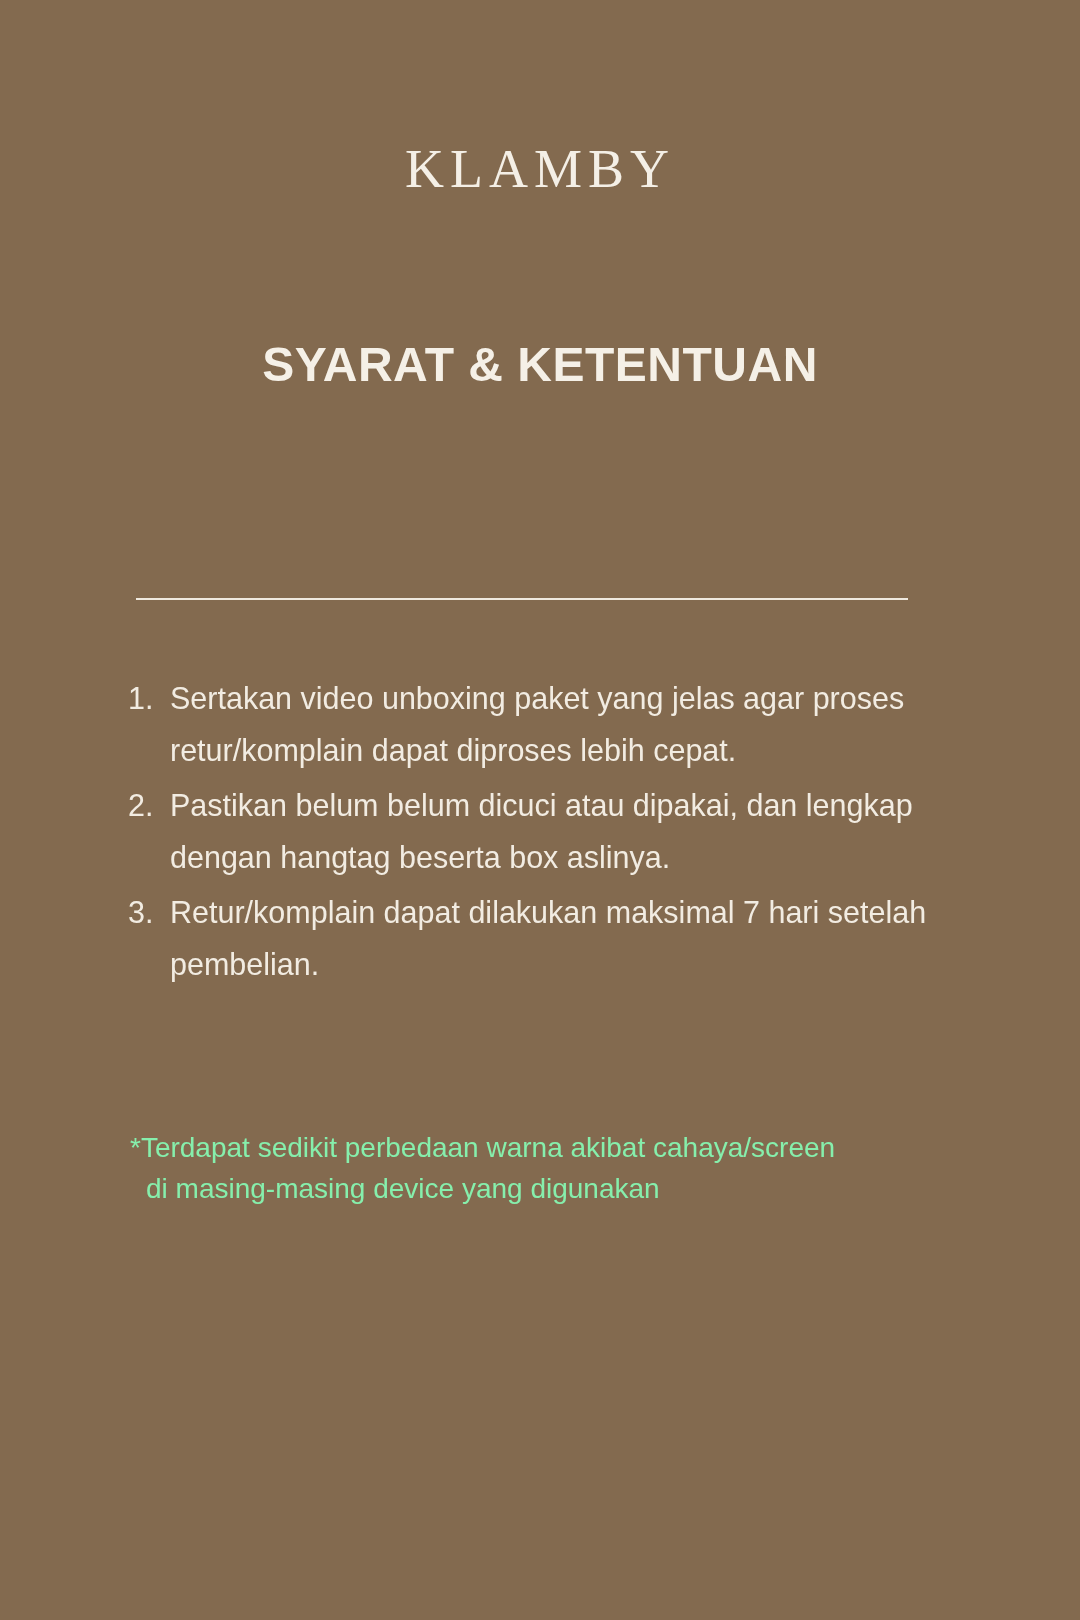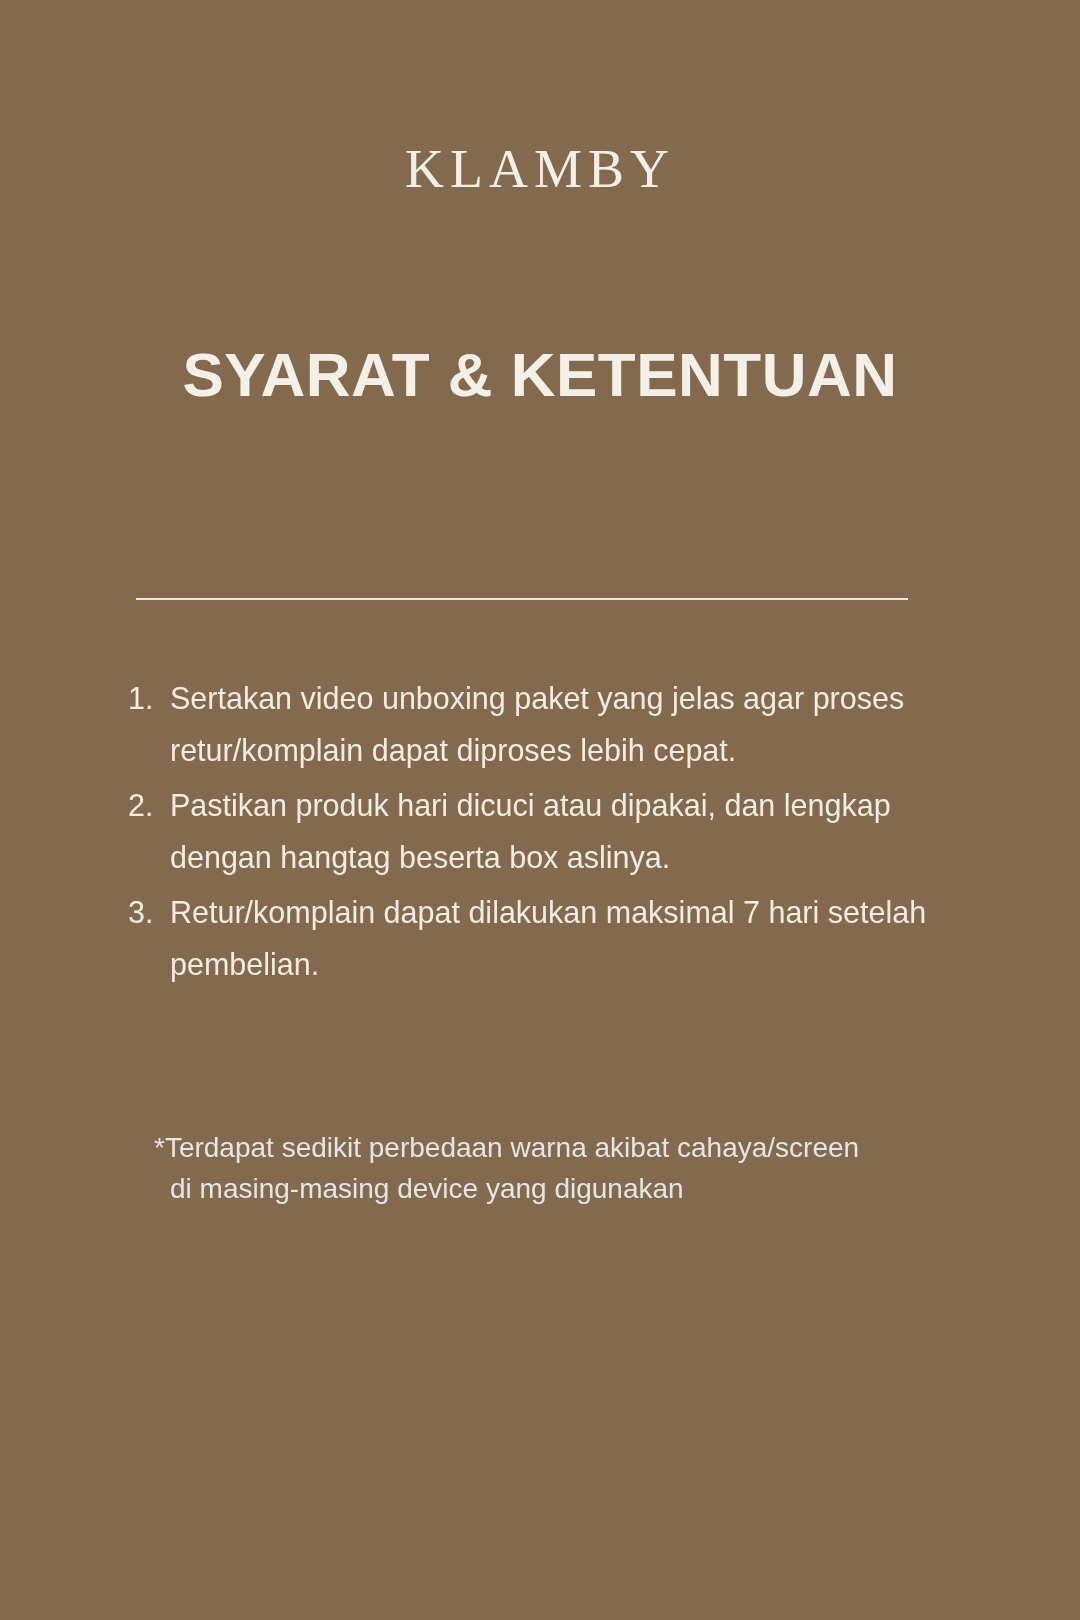--- a/index.html
+++ b/index.html
@@ -32,21 +32,21 @@
     color: #f4efe6;
     font-weight: 400;
   }
   .title {
     position: absolute;
     top: 330px;
     left: 90px;
     width: 900px;
     text-align: center;
     color: #f5f0e7;
-    font-size: 62px;
+    font-size: 48px;
     line-height: 1.45;
     font-weight: bold;
     letter-spacing: 0.5px;
   }
   .divider {
     position: absolute;
     top: 598px;
     left: 136px;
     width: 772px;
     height: 2px;
@@ -76,24 +76,23 @@
     flex: 1 1 auto;
   }
   .b {
     font-weight: normal;
   }
   .footnote {
     position: absolute;
     top: 1128px;
     left: 130px;
     width: 840px;
-    color: #e5e5e5;
+    color: #86efac;
     font-size: 28px;
     line-height: 1.45;
-    margin-left: 24px;
   }
   .footnote .l2 {
     display: block;
     padding-left: 16px;
   }
 </style>
 </head>
 <body>
 
 <div class="page">
@@ -109,21 +108,21 @@
   <div class="list">
     <div class="list-item">
       <span class="num">1.</span>
       <span class="item-text">
         <span class="b">Sertakan video unboxing paket</span><span> yang jelas agar proses retur/komplain dapat diproses lebih cepat.</span>
       </span>
     </div>
     <div class="list-item">
       <span class="num">2.</span>
       <span class="item-text">
-        <span class="b">Pastikan produk hari dicuci atau dipakai</span><span>, dan lengkap dengan hangtag beserta box aslinya.</span>
+        <span class="b">Pastikan belum belum dicuci atau dipakai</span><span>, dan lengkap dengan hangtag beserta box aslinya.</span>
       </span>
     </div>
     <div class="list-item">
       <span class="num">3.</span>
       <span class="item-text">
         <span>Retur/komplain dapat dilakukan </span><span class="b">maksimal 7 hari setelah pembelian.</span>
       </span>
     </div>
   </div>
 

